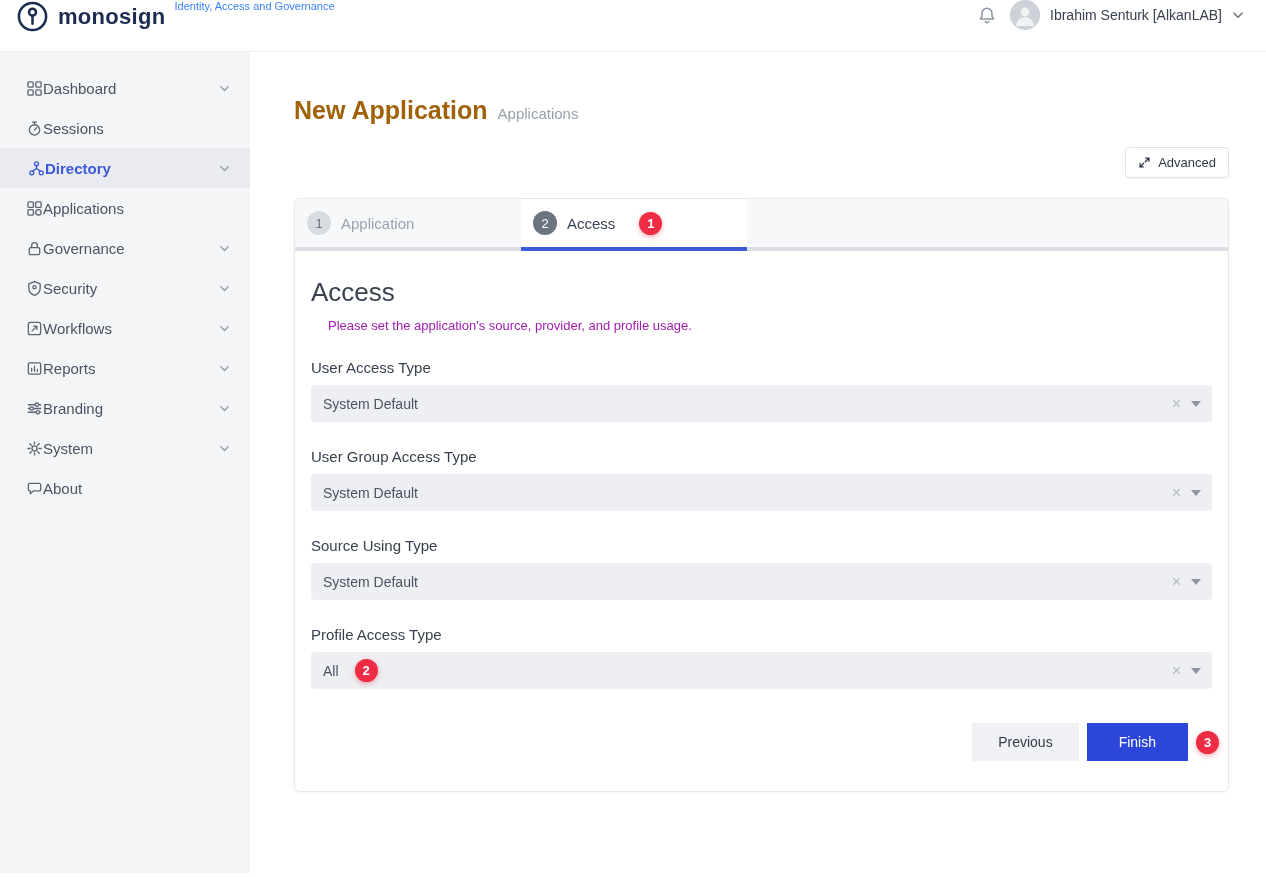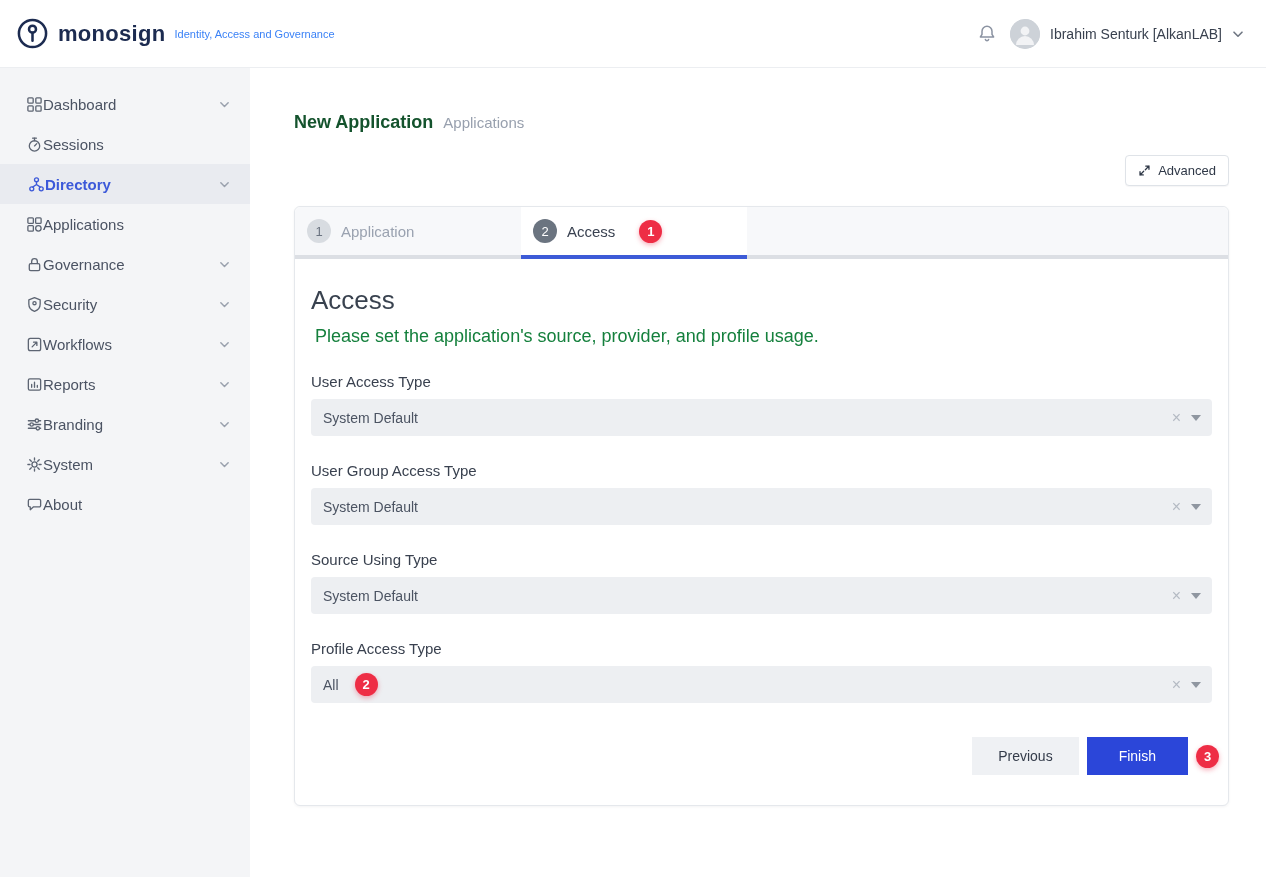--- a/index.html
+++ b/index.html
@@ -3,21 +3,21 @@
 <meta charset="utf-8">
 <style>
   * { box-sizing: border-box; }
   body {
     margin: 0; width: 1266px; height: 877px; overflow: hidden;
     font-family: "Liberation Sans", sans-serif; background: #fff; color: #39414f;
   }
   svg { display: block; }
 
   
-  .topbar { height: 68px; display: flex; align-items: center; padding: 0 22px 0 16px;
+  .topbar { height: 52px; display: flex; align-items: flex-start; padding: 0 22px 0 16px;
     border-bottom: 1px solid #eceef1; background: #fff; position: relative; z-index: 2; }
   .brand-wrap { display: flex; align-items: center; gap: 9px; }
   .brand-name { font-size: 22px; font-weight: 700; color: var(--brand, #1c2b50); letter-spacing: .3px; }
   .tagline { font-size: 11px; color: #3b82f6; margin-left: 9px; }
   .topbar-right { margin-left: auto; display: flex; align-items: center; gap: 14px; }
   .bell { color: #8b93a2; cursor: pointer; }
   .avatar { width: 30px; height: 30px; border-radius: 50%; background: #cdd2d8;
     display: flex; align-items: center; justify-content: center; overflow: hidden; }
   .user-menu { display: flex; align-items: center; gap: 10px; cursor: pointer; }
   .user-name { font-size: 14px; color: #39414f; }
@@ -28,21 +28,21 @@
   .sidebar { width: 250px; flex: none; background: #f4f5f7; padding-top: 16px; }
   .side-item { height: 40px; display: flex; align-items: center; gap: 0;
     padding: 0 20px 0 26px; font-size: 15px; color: #4b5363; cursor: pointer; }
   .side-item .sicon { color: #5d6573; display: flex; flex: none; }
   .side-item .schev { margin-left: auto; color: #9aa1ad; display: flex; }
   .side-item.active { background: #e9ebf0; color: var(--sidebar-active, #3c59d9); font-weight: 600; padding-left: 28px; }
   .side-item.active .sicon { color: var(--sidebar-active, #3c59d9); }
 
   .content { flex: 1; padding: 0 37px 0 44px; overflow: hidden; }
   .page-head { margin-top: 44px; display: flex; align-items: baseline; }
-  .page-title { font-size: 18px; font-weight: 700; color: #14532d; margin: 0; }
+  .page-title { font-size: 25px; font-weight: 700; color: #a16207; margin: 0; }
   .page-crumb { font-size: 15px; color: #98a0ae; margin-left: 10px; }
 
   .toolbar { display: flex; justify-content: flex-end; margin-top: 22px; }
   .btn-advanced { display: inline-flex; align-items: center; gap: 7px; background: #fff;
     border: 1px solid #dfe3e8; border-radius: 4px; padding: 7px 12px; font-size: 13px;
     color: #2f3847; cursor: pointer; font-family: inherit; box-shadow: 0 1px 1px rgba(16,24,40,.04); }
 
   
   .card { margin-top: 20px; border: 1px solid #e5e8ec; border-radius: 6px; background: #fff;
     box-shadow: 0 1px 3px rgba(16,24,40,.05); }
@@ -57,21 +57,21 @@
     height: 4px; background: var(--tab-accent, #3d5bd7); }
   .tab.active .step-circle { background: #6b7480; color: #fff; }
 
   .tour-badge { width: 23px; height: 23px; border-radius: 50%; background: var(--badge, #ee2d45);
     color: #fff; font-weight: 700; font-size: 13px; display: inline-flex; align-items: center;
     justify-content: center; box-shadow: 0 2px 5px rgba(233,30,60,.35); flex: none; }
   .tab .tour-badge { margin-left: 14px; }
 
   .card-body { padding: 24px 16px 30px; }
   .form-heading { font-size: 26px; font-weight: 500; color: #39424f; margin: 2px 0 10px; }
-  .form-desc { font-size: 18px; color: #15803d; margin: 0 4px 26px; }
+  .form-desc { font-size: 13px; color: #a21caf; margin: 0 17px 26px; }
 
   .field { margin-bottom: 26px; }
   .field-label { display: block; font-size: 15px; color: #39414f; margin-bottom: 9px; }
   .select { height: 37px; background: #edeff2; border-radius: 4px; display: flex;
     align-items: center; padding: 0 11px 0 12px; font-size: 14px; color: #4b5362; cursor: pointer; }
   .flex-spacer { flex: 1; }
   .sel-clear { color: #b4bac3; font-size: 16px; margin-right: 10px; line-height: 1; cursor: pointer; }
   .sel-caret { width: 0; height: 0; border-left: 5px solid transparent;
     border-right: 5px solid transparent; border-top: 6px solid #8f96a0; }
   .select .tour-badge { margin-left: 16px; }

